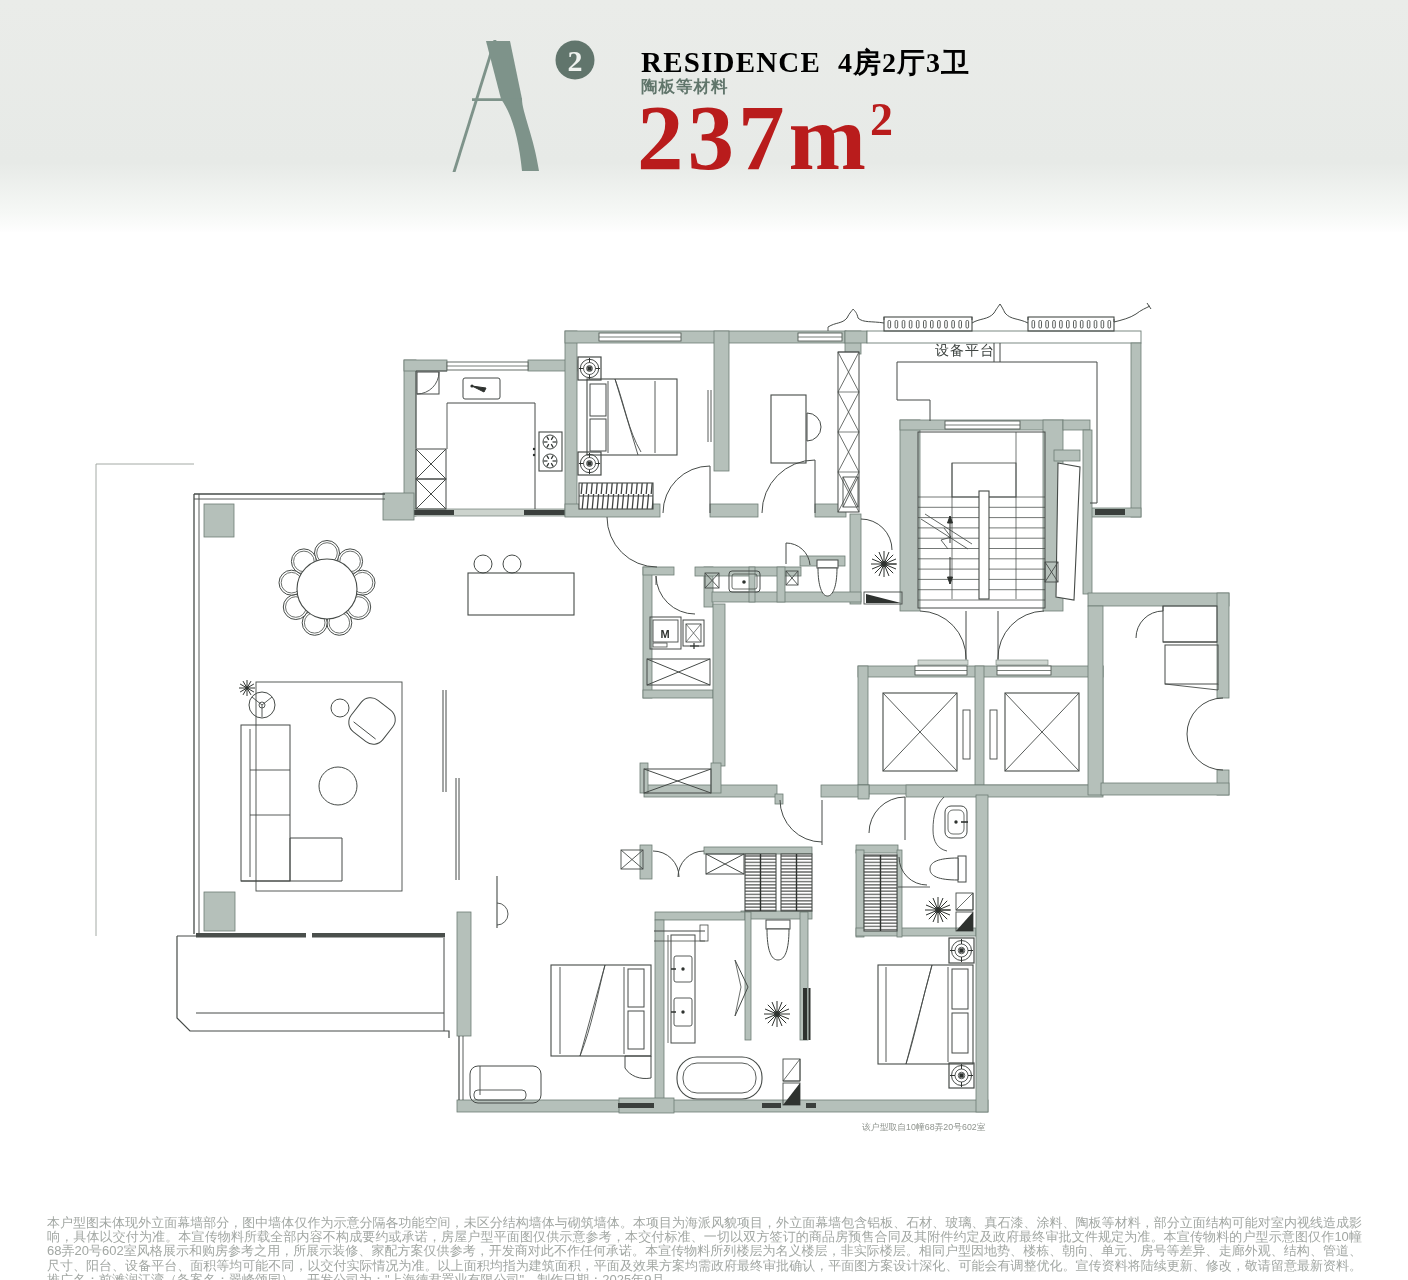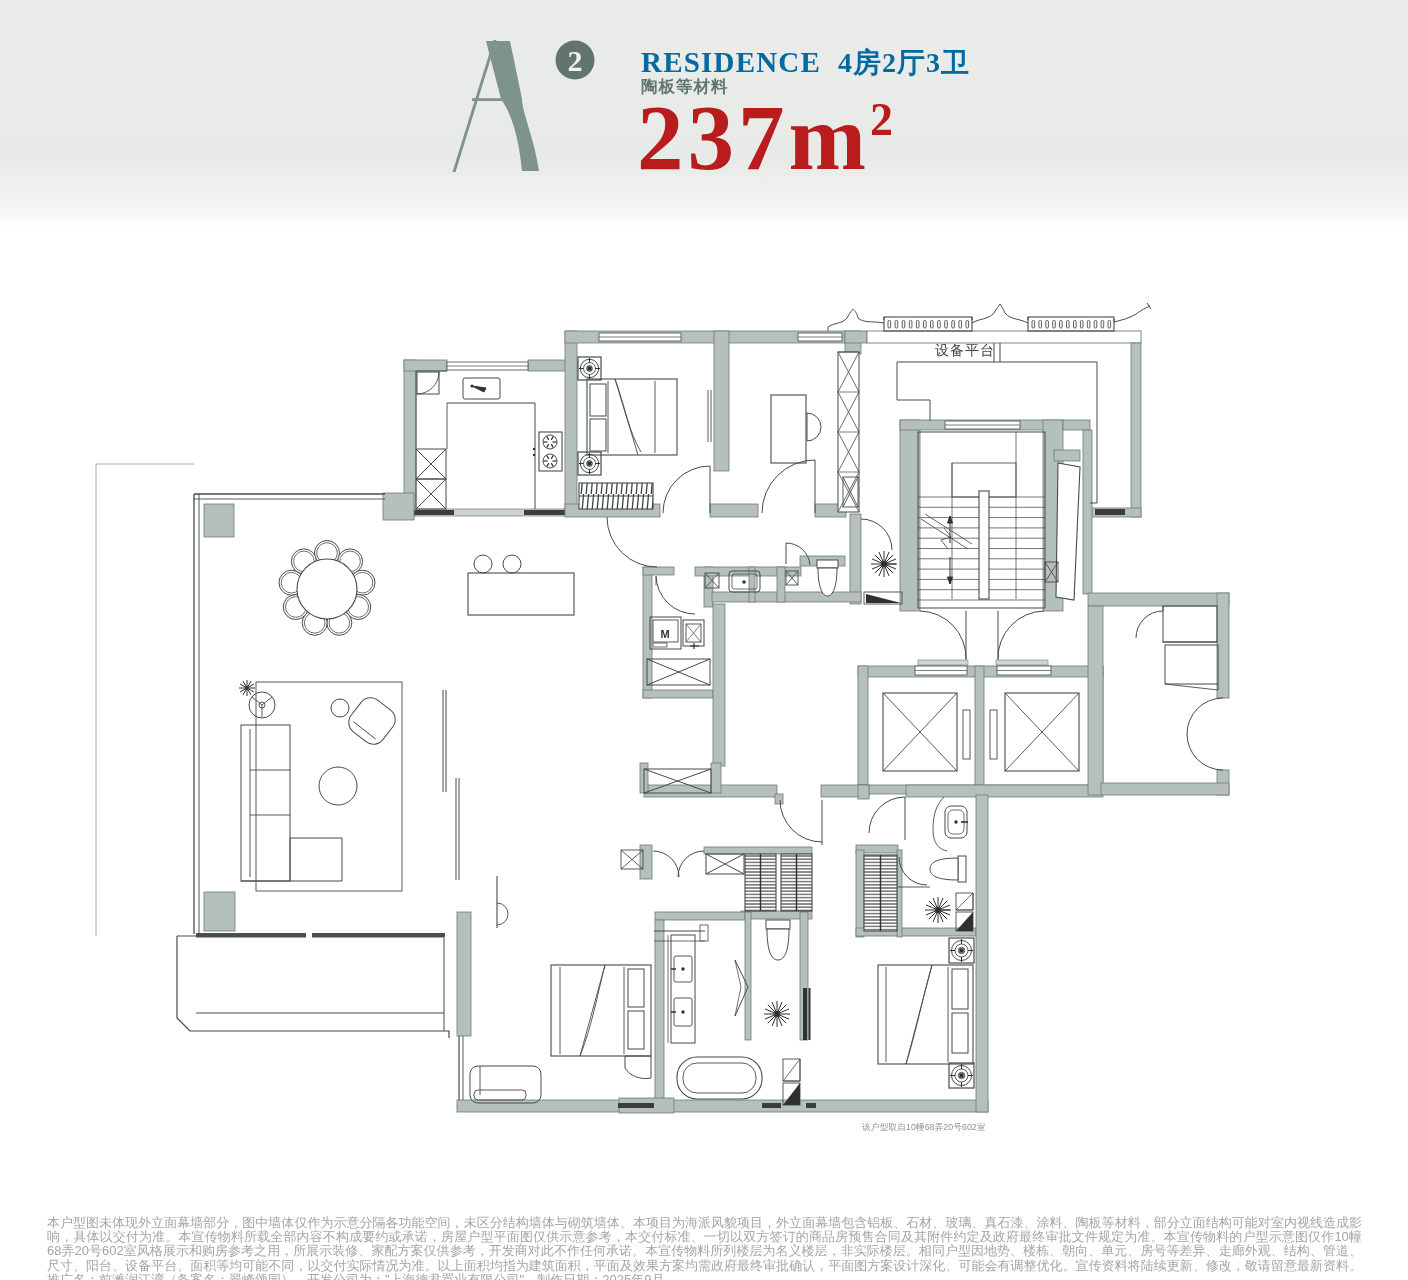--- a/index.html
+++ b/index.html
@@ -1,18 +1,18 @@
 <!DOCTYPE html>
 <html><head>
 <meta charset="utf-8">
 <style>
   html,body{margin:0;padding:0}
   body{width:1408px;height:1280px;background:#ffffff;font-family:"Liberation Sans",sans-serif;position:relative;overflow:hidden}
   .band{position:absolute;left:0;top:0;width:1408px;height:232px;background:linear-gradient(180deg,#eaece9 0%,#e7eae7 70%,#f6f8f6 92%,#fefefe 100%)}
-  .res{position:absolute;left:641px;top:44px;width:700px;font-family:"Liberation Serif",serif;font-size:29px;font-weight:bold;letter-spacing:1.2px;color:#0369a1}
+  .res{position:absolute;left:641px;top:44px;width:700px;font-family:"Liberation Serif",serif;font-size:29px;font-weight:bold;letter-spacing:1.2px;color:#000000}
   .cjk{font-size:28px;letter-spacing:1px}
   .area{position:absolute;left:641px;top:76px;font-family:"Liberation Serif",serif;font-size:16.5px;font-weight:bold;letter-spacing:1px;color:#60756b}
   .big{position:absolute;left:637px;top:84px;font-family:"Liberation Serif",serif;font-size:93px;font-weight:bold;color:#b91c1c;letter-spacing:4px}
   .big sup{font-size:46px;vertical-align:34px;margin-left:0px}
   .cap{position:absolute;left:862px;top:1121px;font-size:9px;color:#90958f;transform:scale(0.98);transform-origin:left top}
   .disc{position:absolute;left:47px;top:1216px;width:1315px;font-size:13px;line-height:14.2px;color:#a2a7a3;text-align:justify}
 </style>
 </head>
 <body>
 <div class="band"></div>

